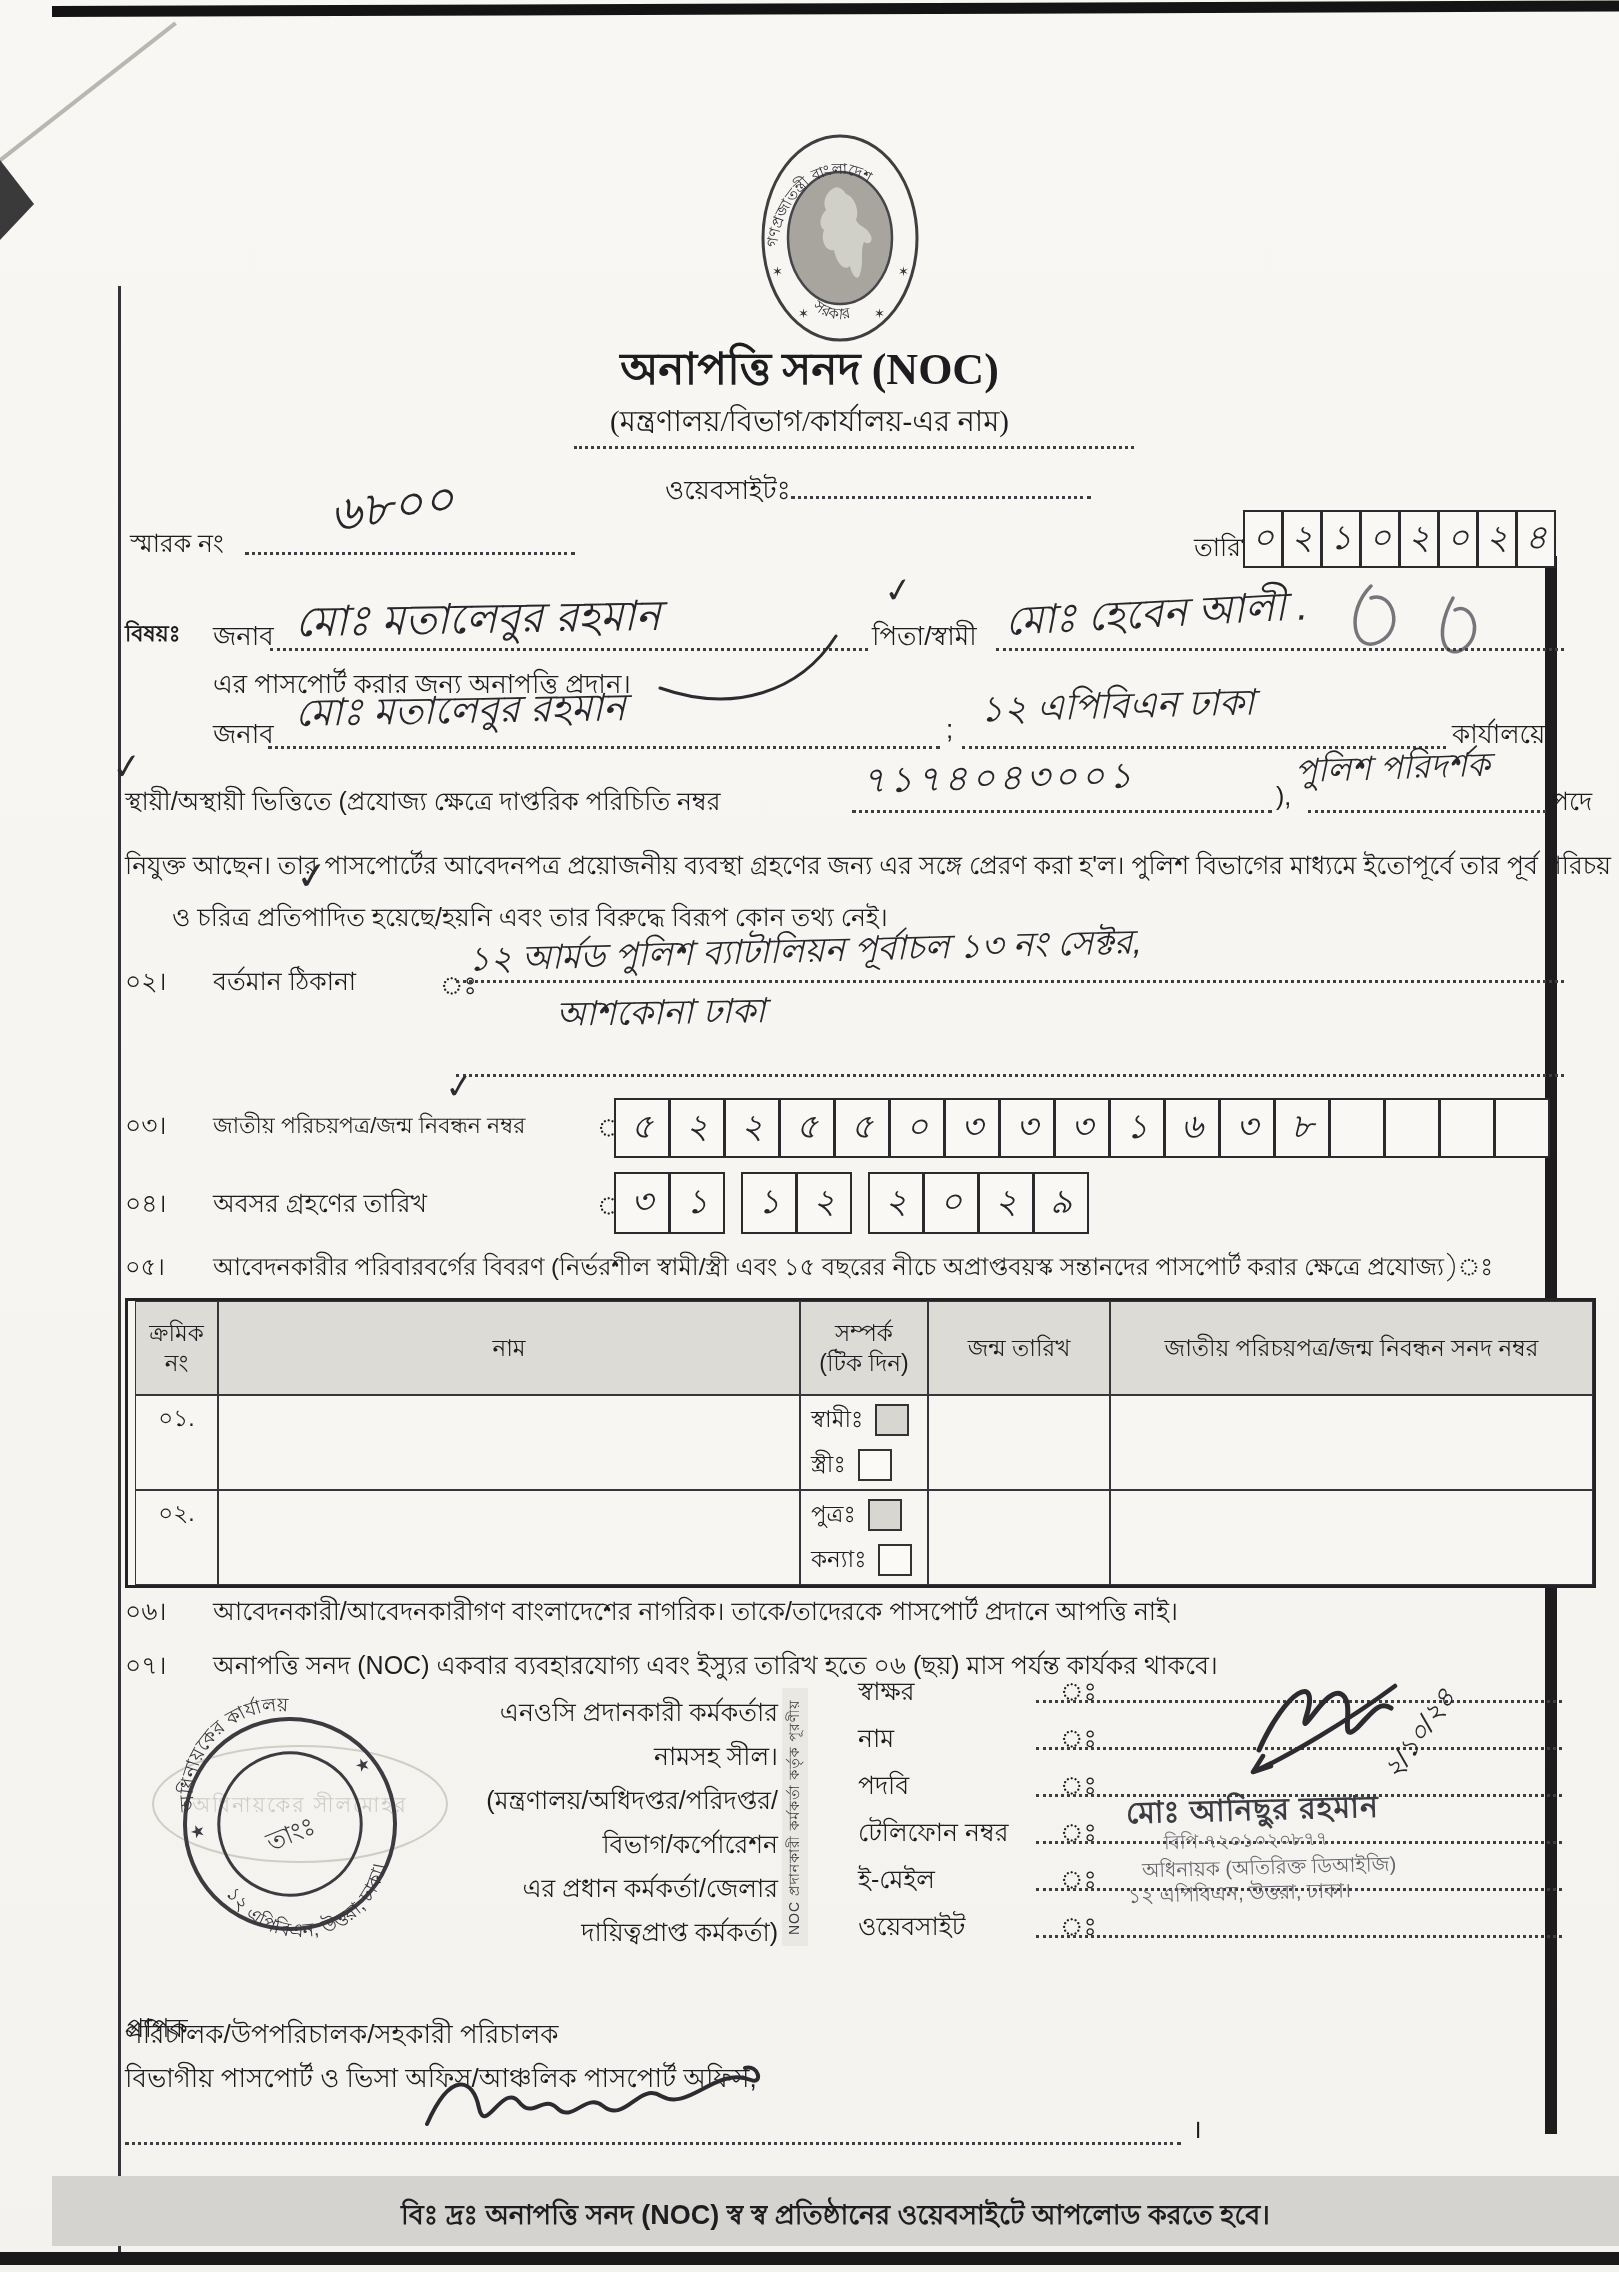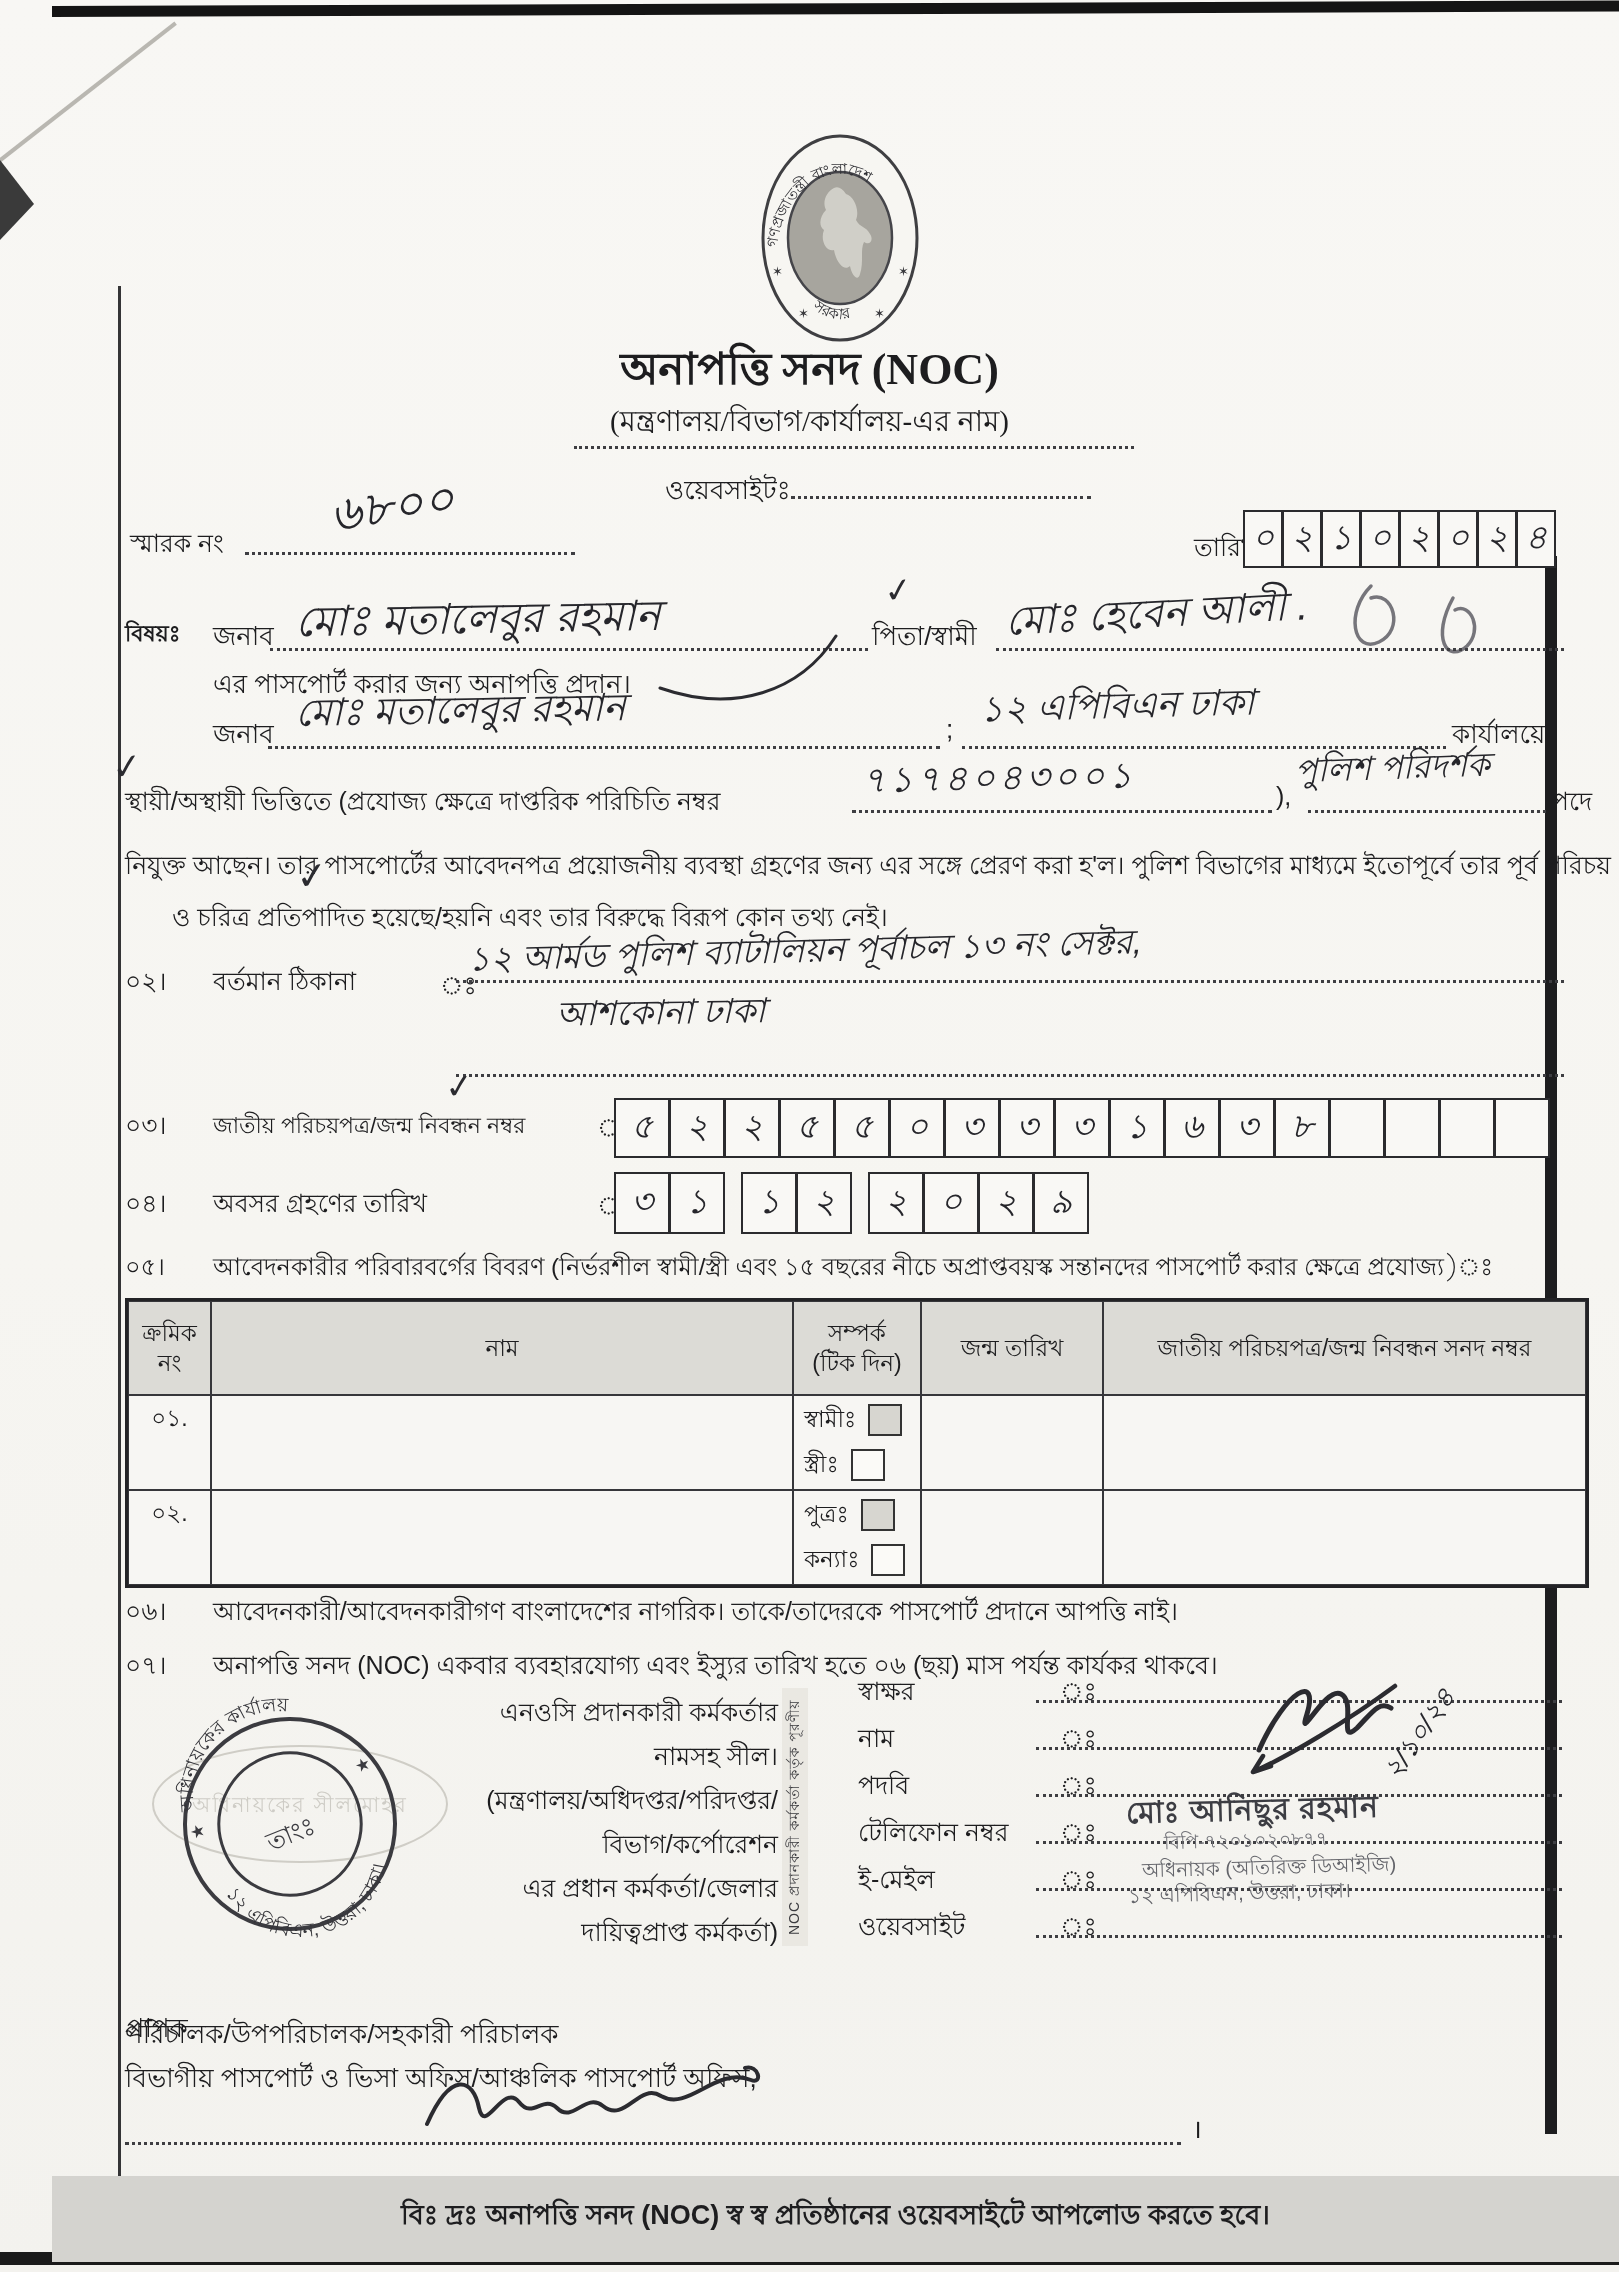--- a/index.html
+++ b/index.html
@@ -11,21 +11,21 @@
   .hw{font-style:italic;color:#26262b;white-space:nowrap;}
   .tick{font-weight:700;color:#2b2b30;}
   .cellrow{display:flex;}
   .cell{border:2px solid #2b2b2e;border-left-width:1px;display:flex;align-items:center;justify-content:center;background:#f9f8f5;}
   .cell:first-child{border-left-width:2px;}
   .cells-d .cell{width:36px;height:54px;}
   .cells-n .cell{width:52px;height:56px;}
   .cells-r .cell{width:52px;height:58px;}
   .digit{font-size:34px;}
   .ftable{position:absolute;left:125px;top:1298px;width:1458px;border:3px solid #232326;display:grid;
-          grid-template-columns:83px 582px 128px 182px 483px;grid-template-rows:94px 95px 95px;background:#f7f6f3;}
+          grid-template-columns:83px 582px 128px 182px 483px;grid-template-rows:94px 95px 95px;background:#f7f6f3;padding-left:7px;}
   .ftable>div{border:1px solid #36363a;display:flex;align-items:center;justify-content:center;text-align:center;font-size:23px;padding:4px;box-sizing:border-box;}
   .ftable .th{background:#dcdbd6;flex-direction:column;line-height:30px;}
   .relcell{flex-direction:column;align-items:flex-start!important;justify-content:center;gap:6px;padding-left:10px!important;}
   .relrow{display:flex;align-items:center;gap:12px;}
   .chk{width:30px;height:28px;border:2px solid #333;background:#fbfaf7;display:inline-block;}
   .chk.shaded{background:#d7d6d0;}
   .fieldlabel{font-size:25px;margin-left:42px;}
   .vnote{writing-mode:vertical-rl;transform:rotate(180deg);font-size:14px;color:#3a3a3e;
          background:#eae8e2;text-align:center;letter-spacing:1px;}
   .stamp-gray{color:#63646a;}
@@ -353,17 +353,17 @@
 
   <div class="abs" style="left:125px;top:1972px;font-size:26px;margin-top:36px;">প্রাপক</div>
   <div class="abs" style="left:125px;top:2014px;font-size:26px;">পরিচালক/উপপরিচালক/সহকারী পরিচালক</div>
   <div class="abs" style="left:125px;top:2058px;font-size:26px;">বিভাগীয় পাসপোর্ট ও ভিসা অফিস/আঞ্চলিক পাসপোর্ট অফিস,</div>
   <div class="abs dots" style="left:125px;top:2104px;width:1056px;height:38px;"></div>
   <div class="abs" style="left:1192px;top:2110px;font-size:26px;">।</div>
   <svg class="abs" style="left:415px;top:2052px;" width="380" height="105" viewBox="0 0 380 105">
     <path d="M12,72 C36,18 58,26 64,56 C70,84 88,30 104,50 C118,68 128,42 142,56 C158,72 170,40 188,54 C210,72 224,30 246,44 C274,60 300,14 336,28 C348,33 344,12 330,16" fill="none" stroke="#2b2b30" stroke-width="4" stroke-linecap="round"></path>
   </svg>
 
-  <div class="abs" style="left:52px;top:2176px;right:0;height:86px;background:#d4d3cf;">
+  <div class="abs" style="left:52px;top:2176px;right:0;height:70px;background:#d4d3cf;">
     <div style="text-align:center;font-size:27px;font-weight:600;padding-top:18px;">বিঃ দ্রঃ অনাপত্তি সনদ (NOC) স্ব স্ব প্রতিষ্ঠানের ওয়েবসাইটে আপলোড করতে হবে।</div>
   </div>
 
 </div>
 
 </body></html>

